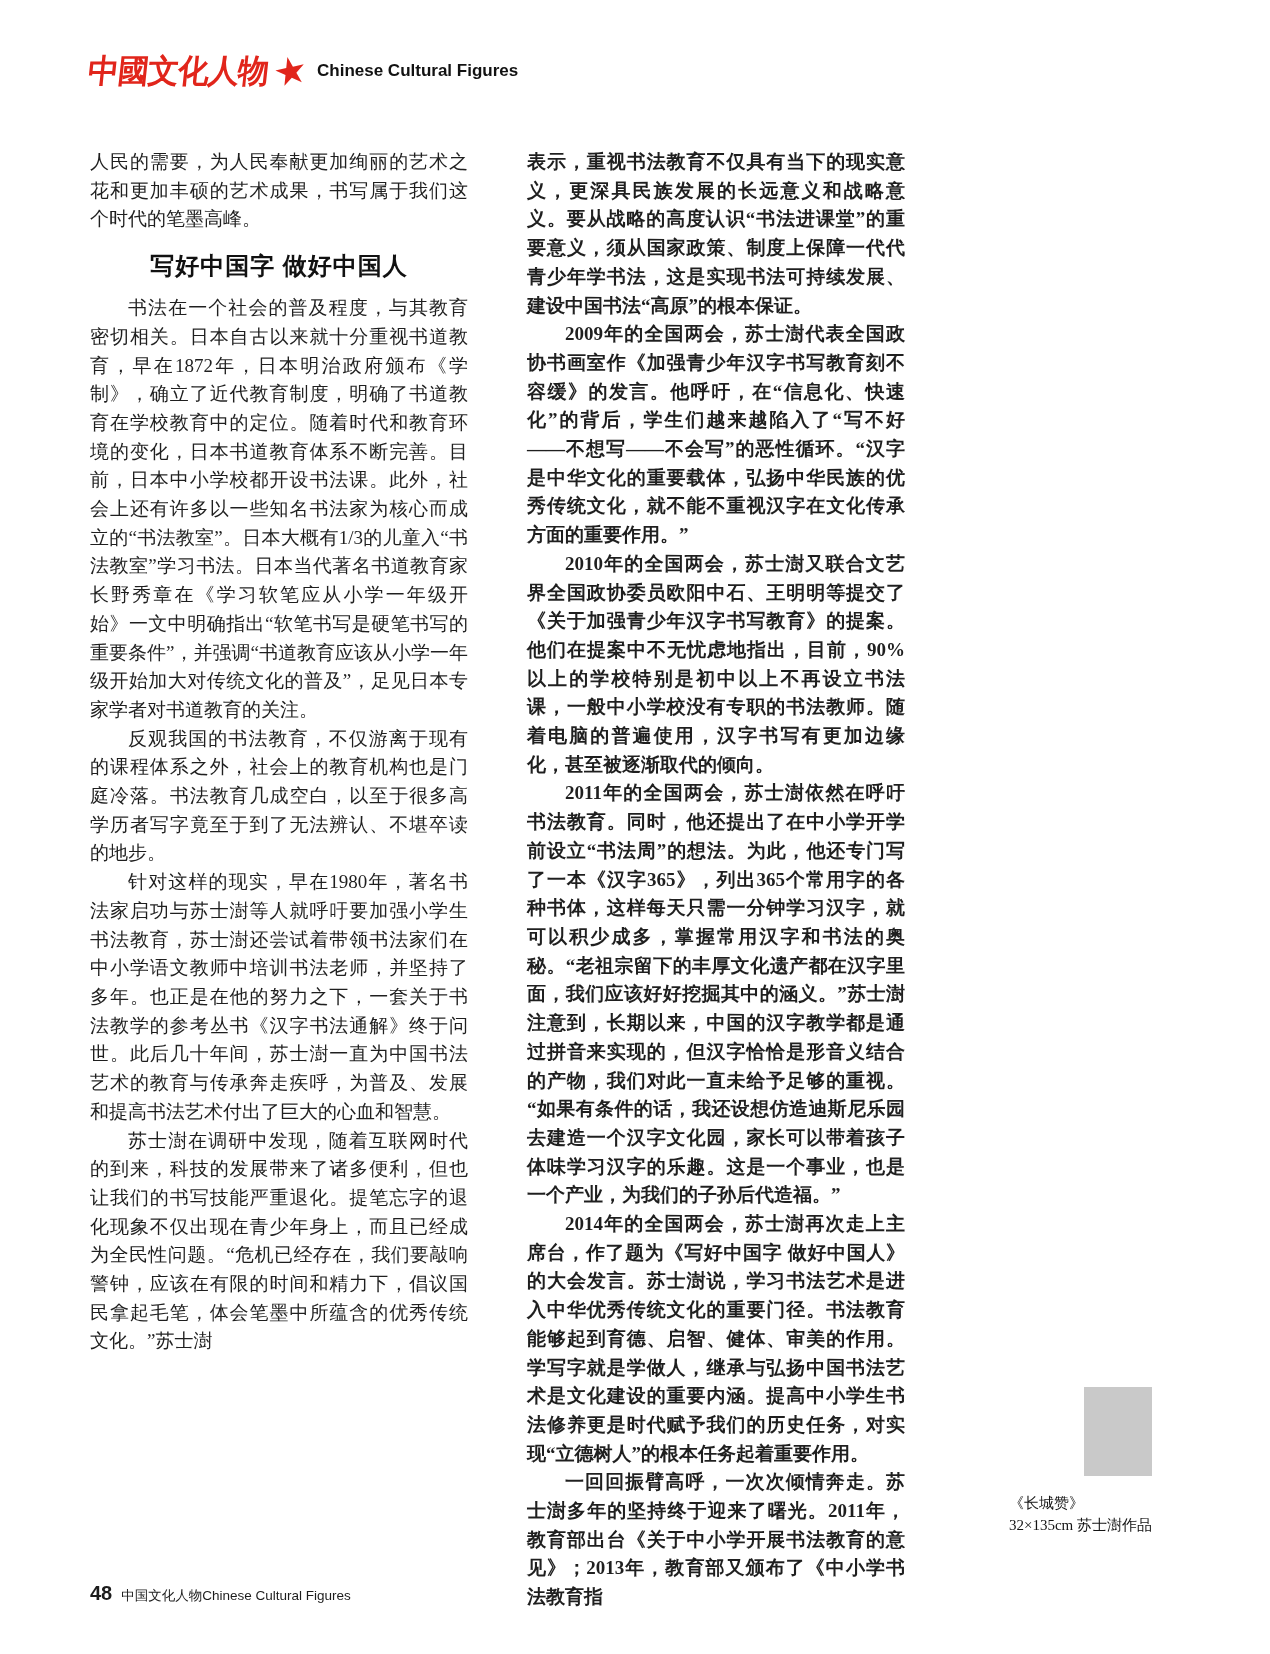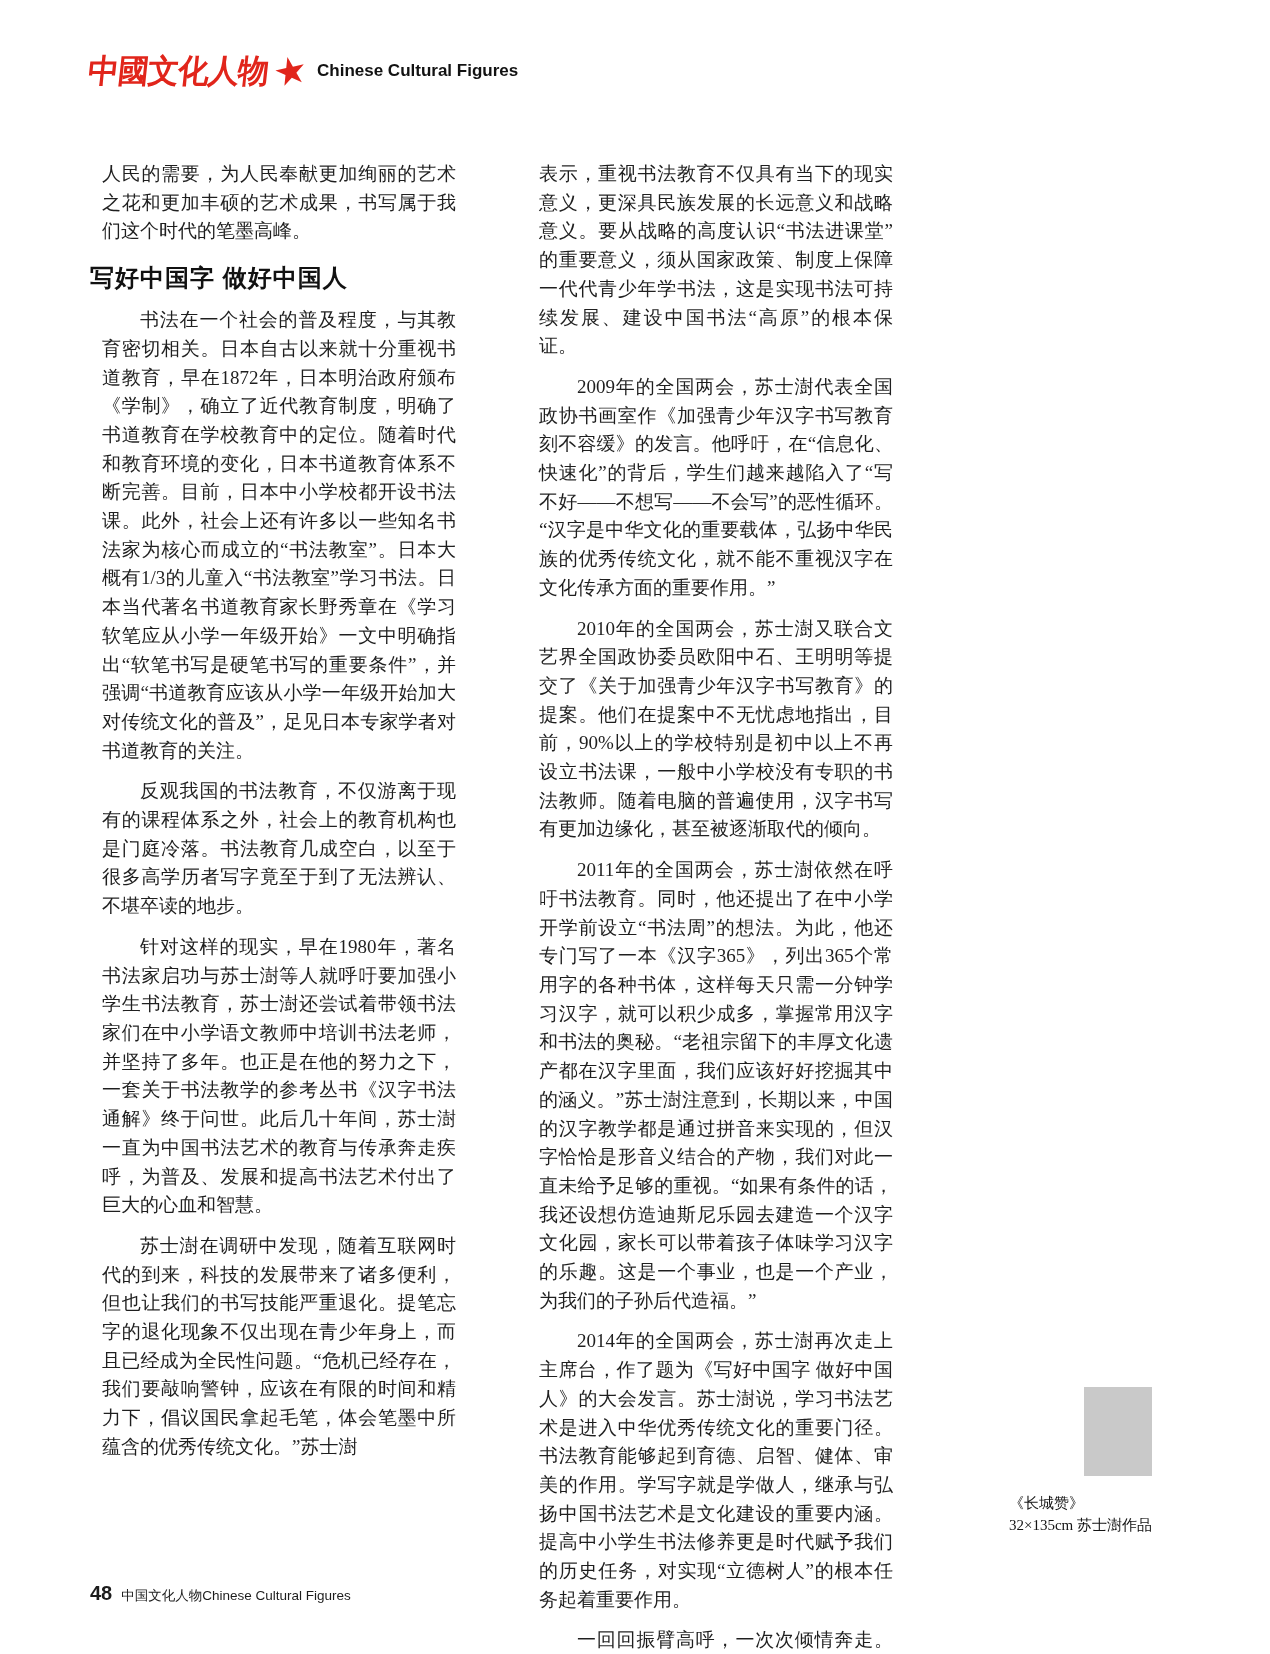--- a/index.html
+++ b/index.html
@@ -20,27 +20,27 @@
     color:#121212;font-size:17px;font-weight:bold;
     font-family:"Liberation Sans","DejaVu Sans",sans-serif;letter-spacing:0;
   }
   
   .column{
     position:absolute;top:148px;width:378px;
     font-size:19px;line-height:28.7px;text-align:justify;
     color:#1f1f1f;
   }
   .col-left{left:90px;}
-  .col-right{left:527px;}
-  .column p{margin:12px;}
+  .col-right{left:527px;font-weight:bold;}
+  .column p{margin:0;}
   .column p.indent{text-indent:2em;}
   .section-heading{
     font-family:"Liberation Sans","DejaVu Sans",sans-serif;
     font-size:24px;font-weight:bold;color:#111;
-    margin:17px 0 13px 0;line-height:1.25;letter-spacing:1px;text-align:left;
+    margin:17px 0 13px 0;line-height:1.25;letter-spacing:1px;text-align:center;
   }
   
   .artwork-box{
     position:absolute;left:1084px;top:1387px;width:68px;height:89px;
     background:#c9c9c9;
   }
   .artwork-caption{
     position:absolute;top:1492px;right:118px;
     font-size:15px;line-height:22px;color:#141414;
   }

